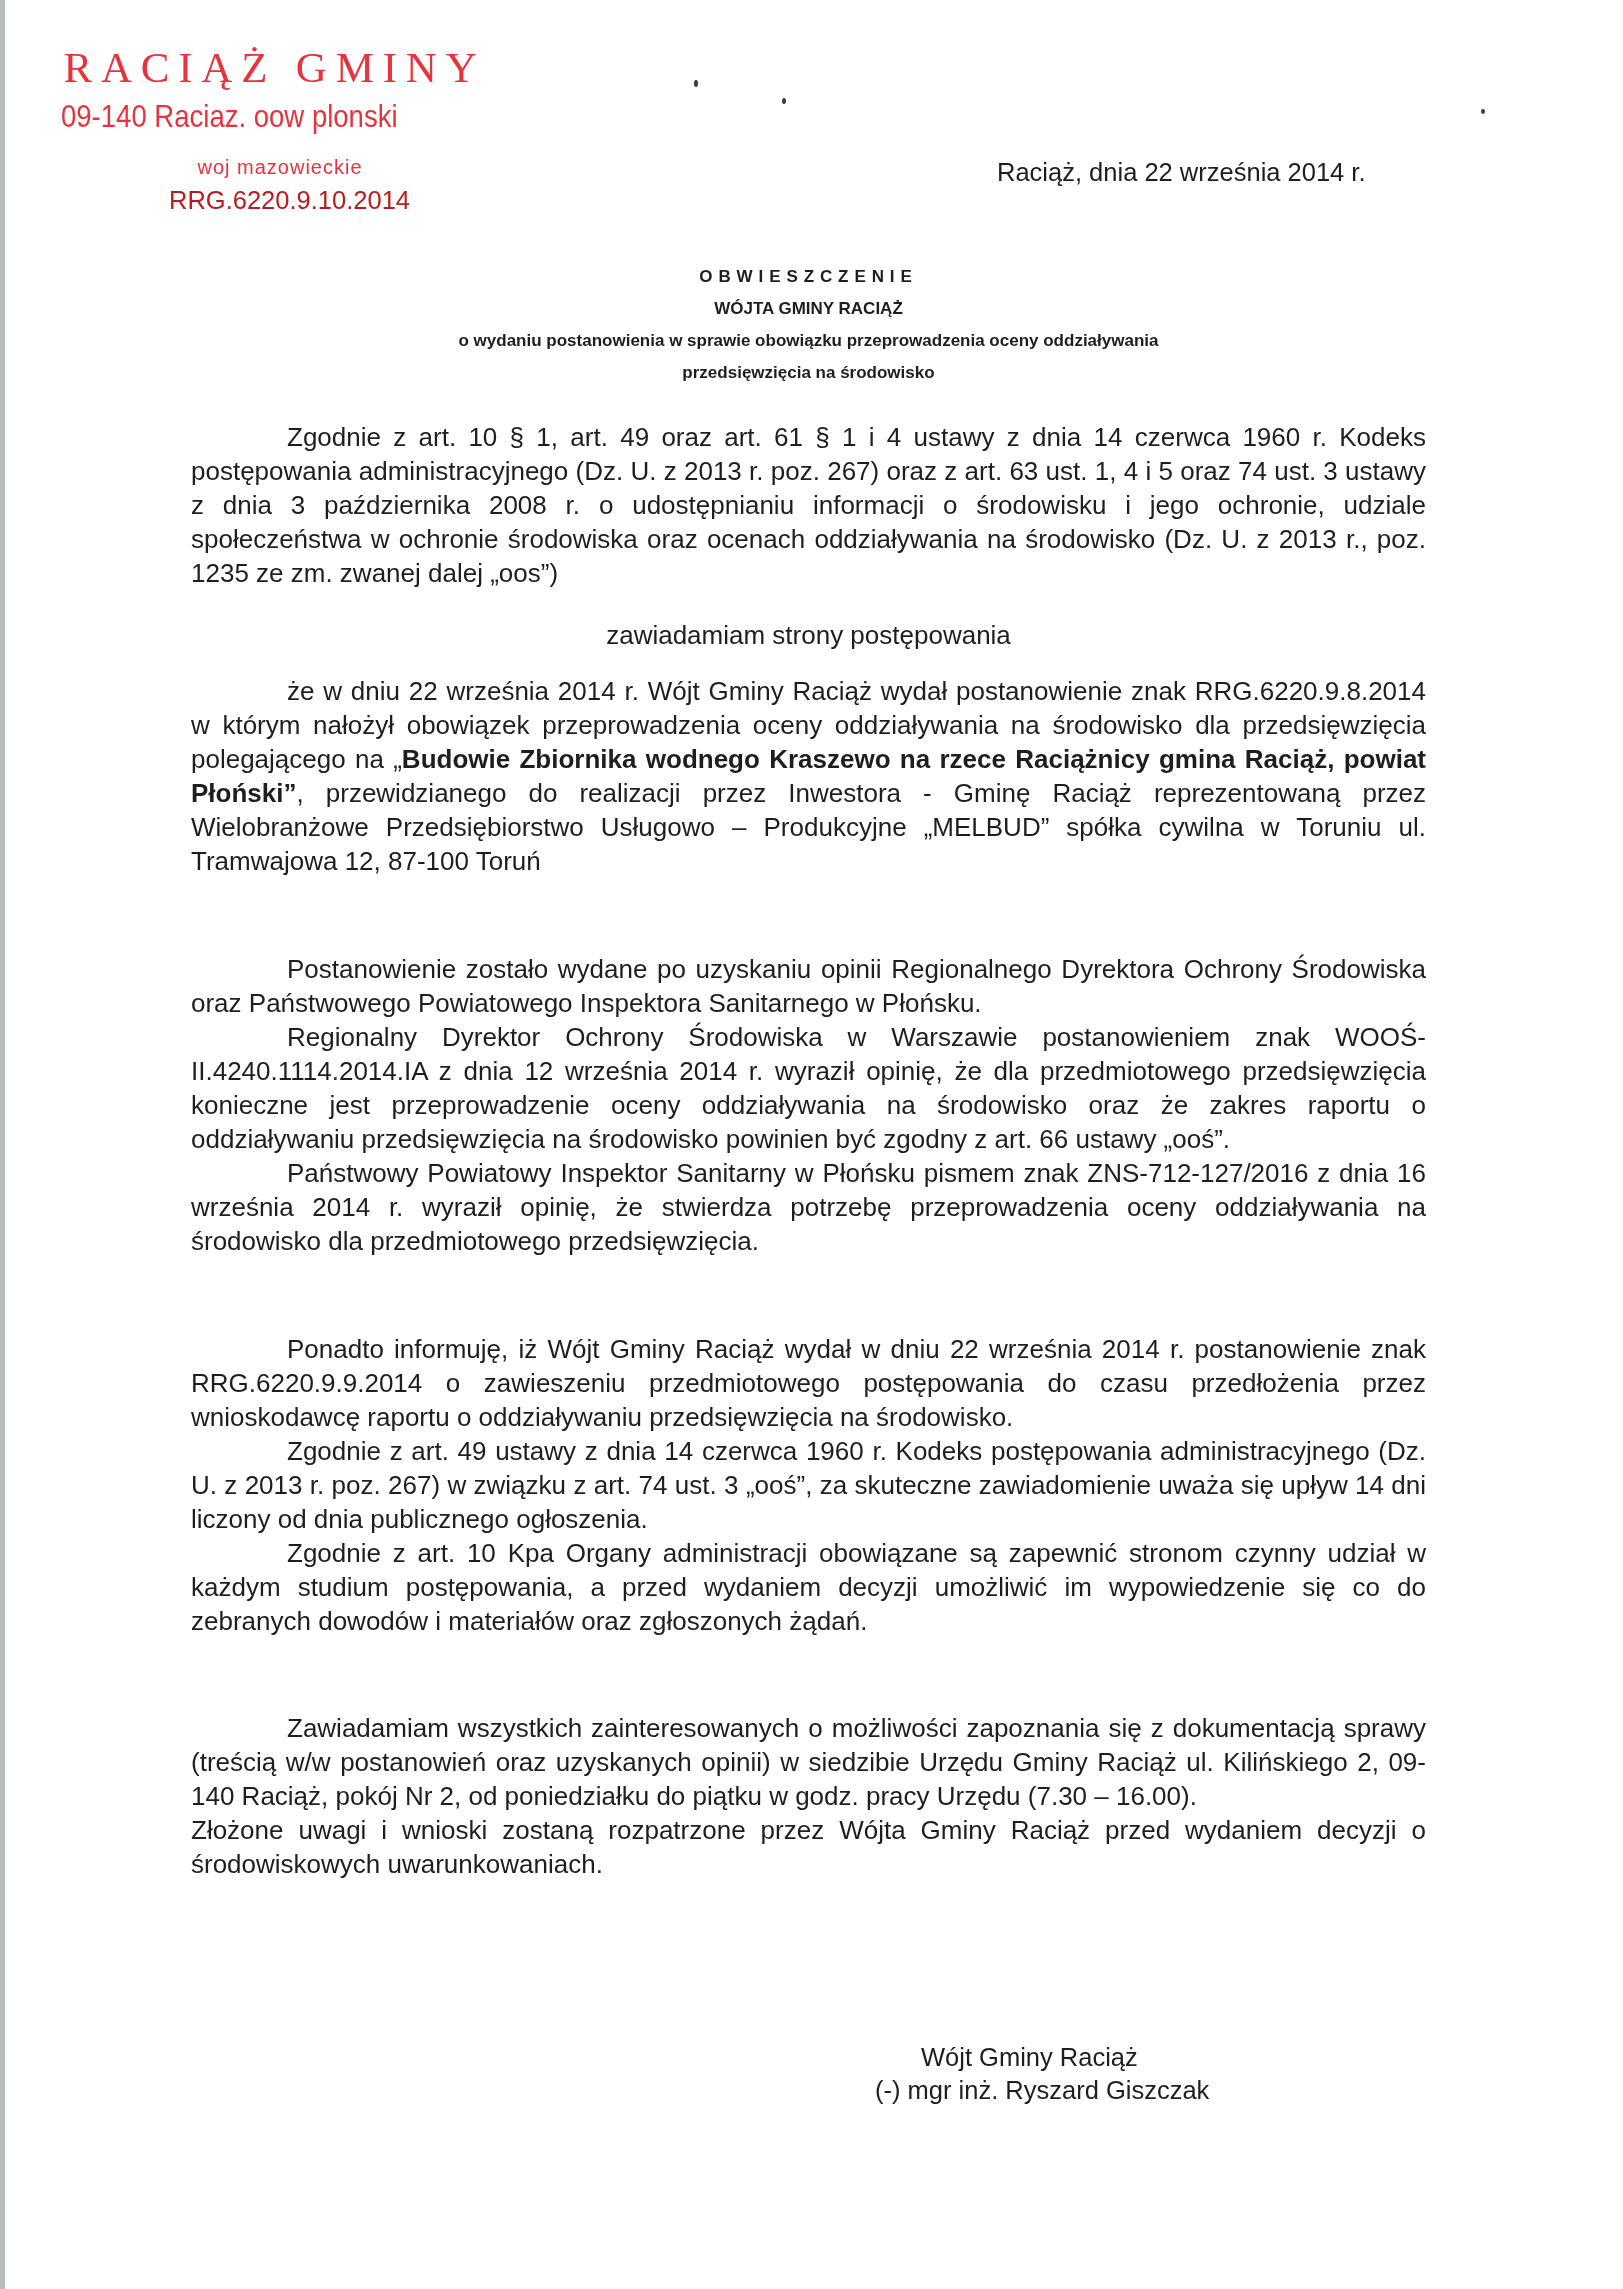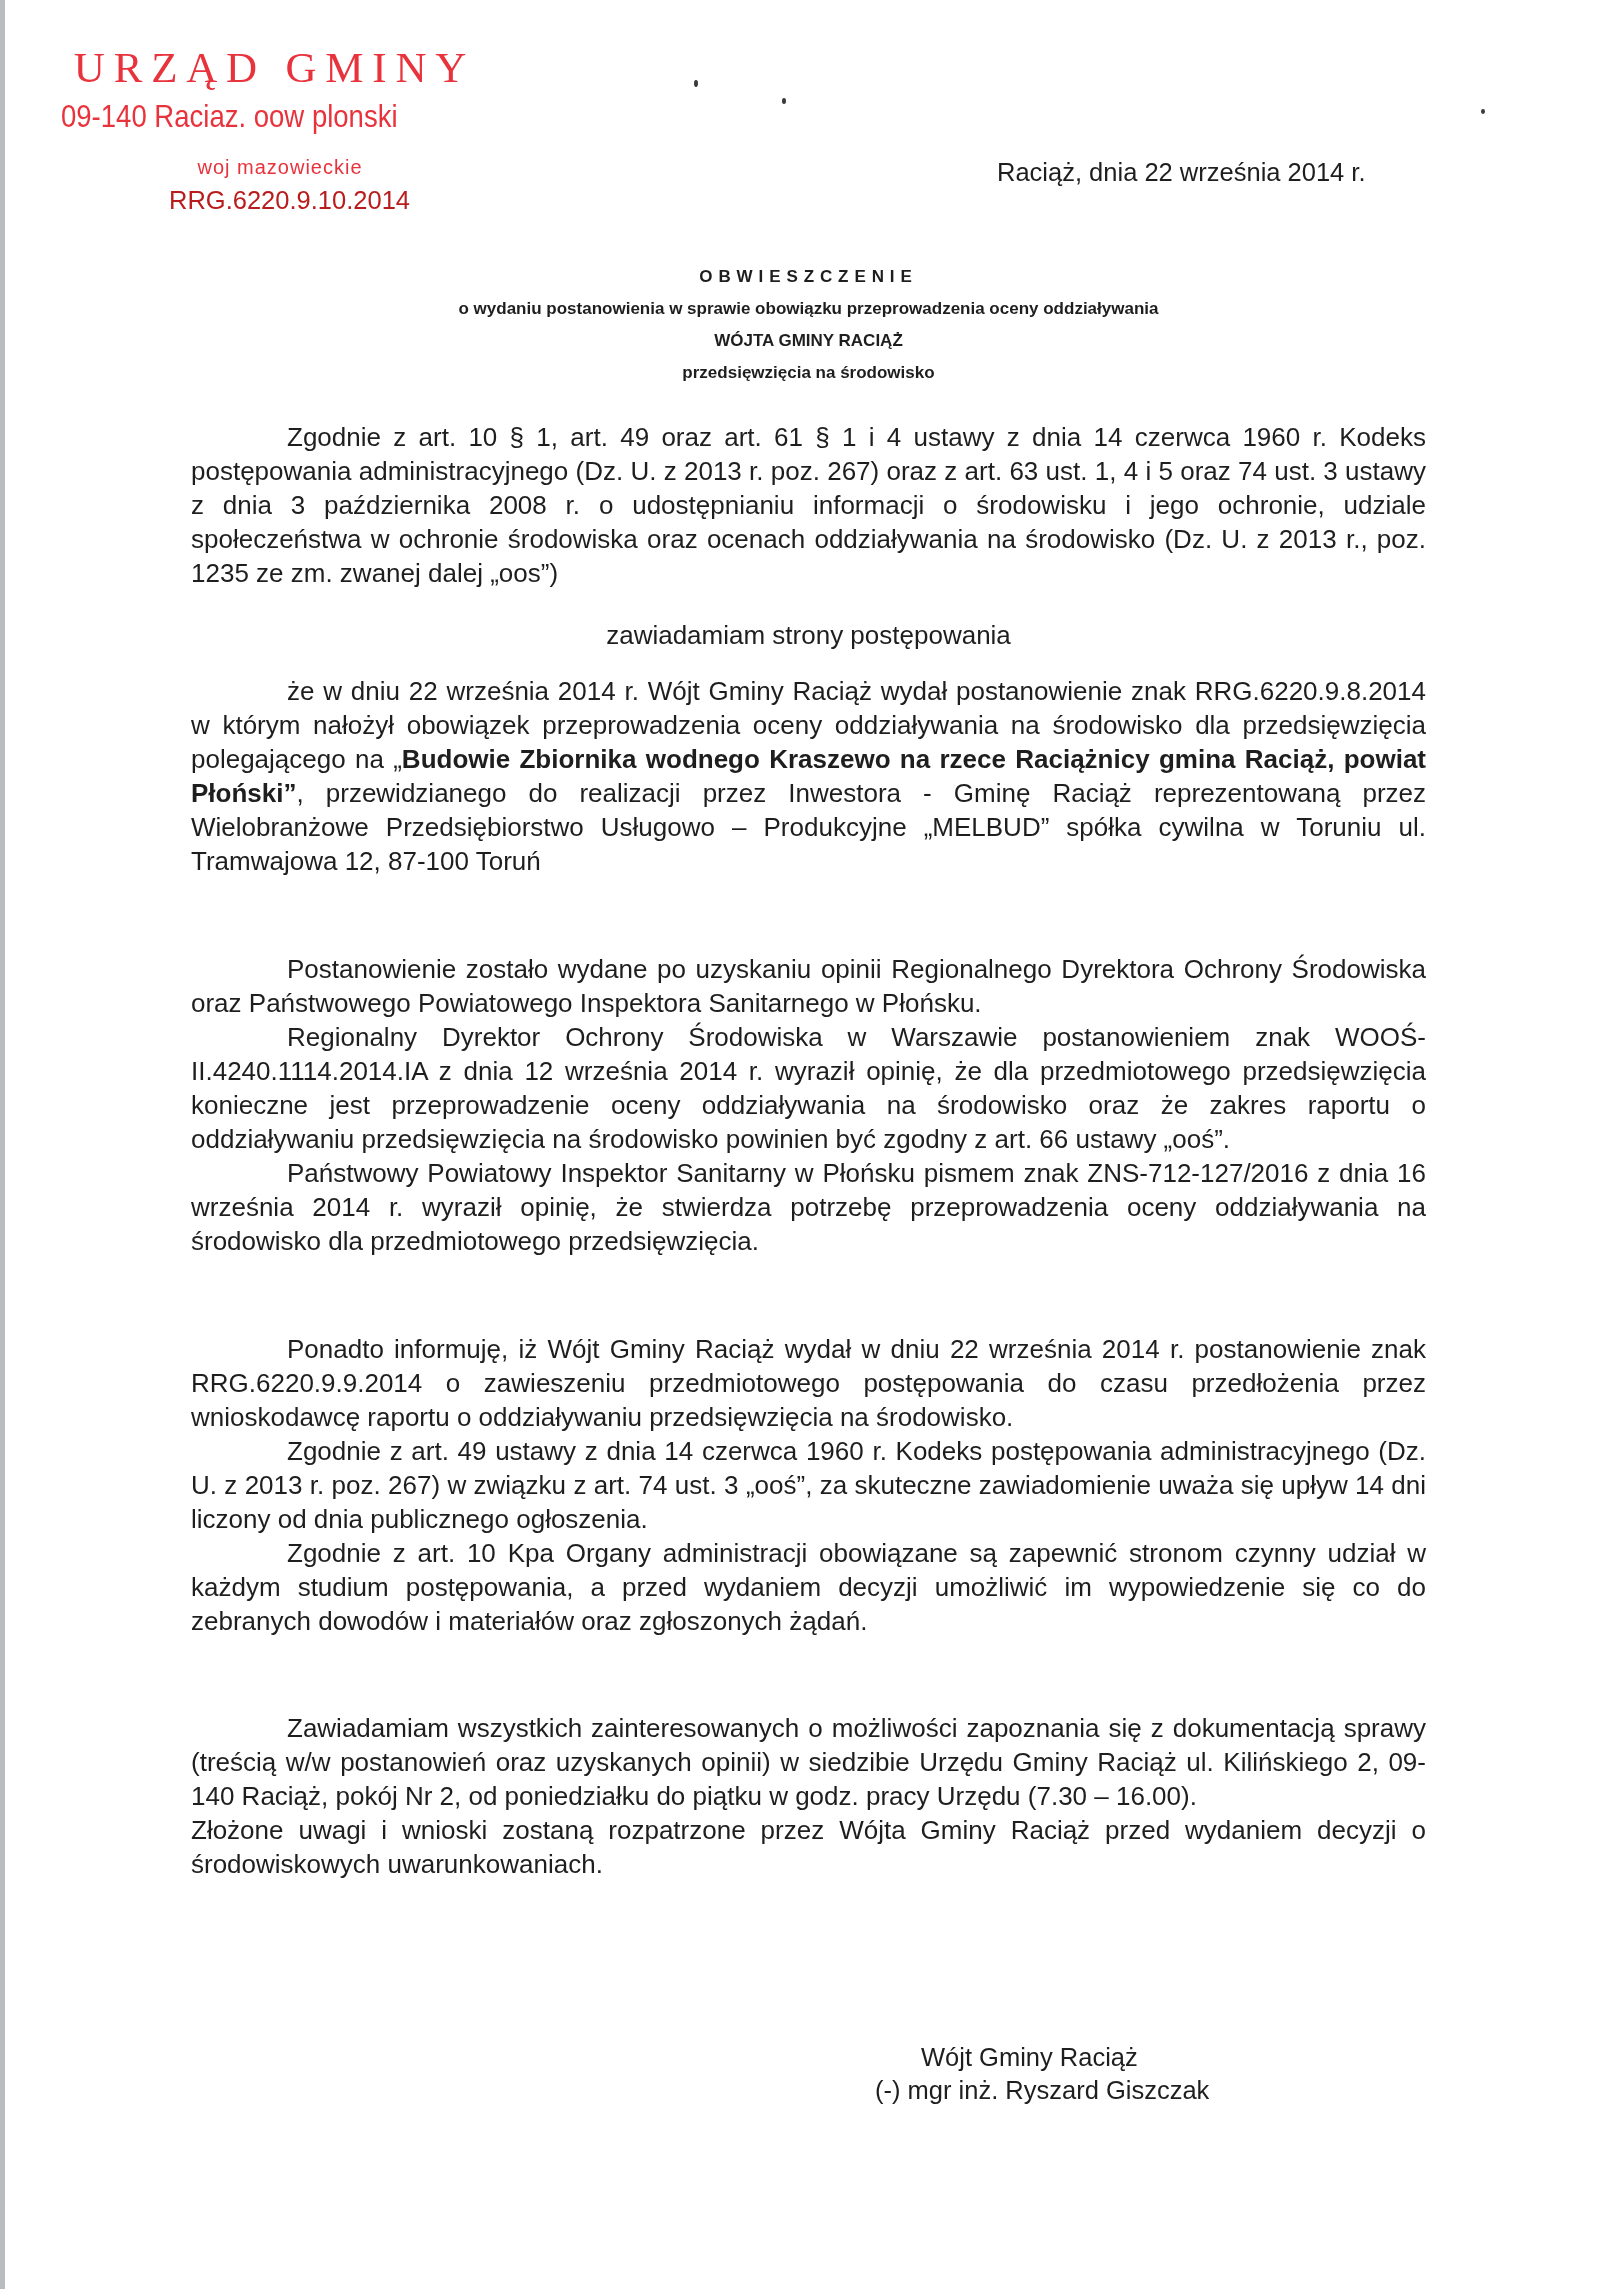--- a/index.html
+++ b/index.html
@@ -31,31 +31,31 @@
   .sig { position: absolute; font-size: 25.5px; line-height: 32px; }
 </style>
 </head>
 <body>
 
 <div class="scan-edge"></div>
 <div class="speck" style="left:694px;top:80px;width:3.9px;height:6.9px;"></div>
 <div class="speck" style="left:782px;top:98px;width:3.9px;height:5.9px;"></div>
 <div class="speck" style="left:1481px;top:109px;width:3.9px;height:4.9px;"></div>
 
-<div class="stamp stamp-1">URZĄD GMINY</div>
+<div class="stamp stamp-1">RACIĄŻ GMINY</div>
 <div class="stamp stamp-2">09-140 Raciaz. oow plonski</div>
 <div class="stamp stamp-3">woj mazowieckie</div>
 
 <div class="ref">RRG.6220.9.10.2014</div>
 <div class="date">Raciąż, dnia 22 września 2014 r.</div>
 
 <div class="title-block">
   <div class="title-main">OBWIESZCZENIE</div>
+  <div>WÓJTA GMINY RACIĄŻ</div>
   <div>o wydaniu postanowienia w sprawie obowiązku przeprowadzenia oceny oddziaływania</div>
-  <div>WÓJTA GMINY RACIĄŻ</div>
   <div>przedsięwzięcia na środowisko</div>
 </div>
 
 <div class="body" style="top:420px;">
   <p class="indent">Zgodnie z art. 10 § 1, art. 49 oraz art. 61 § 1 i 4 ustawy z dnia 14 czerwca 1960 r. Kodeks postępowania administracyjnego (Dz. U. z 2013 r. poz. 267) oraz z art. 63 ust. 1, 4 i 5 oraz 74 ust. 3 ustawy z dnia 3 października 2008 r. o udostępnianiu informacji o środowisku i jego ochronie, udziale społeczeństwa w ochronie środowiska oraz ocenach oddziaływania na środowisko (Dz. U. z 2013 r., poz. 1235 ze zm. zwanej dalej „oos”)</p>
 </div>
 
 <div class="body" style="top:618px;">
   <p class="center-bold">zawiadamiam strony postępowania</p>
 </div>

